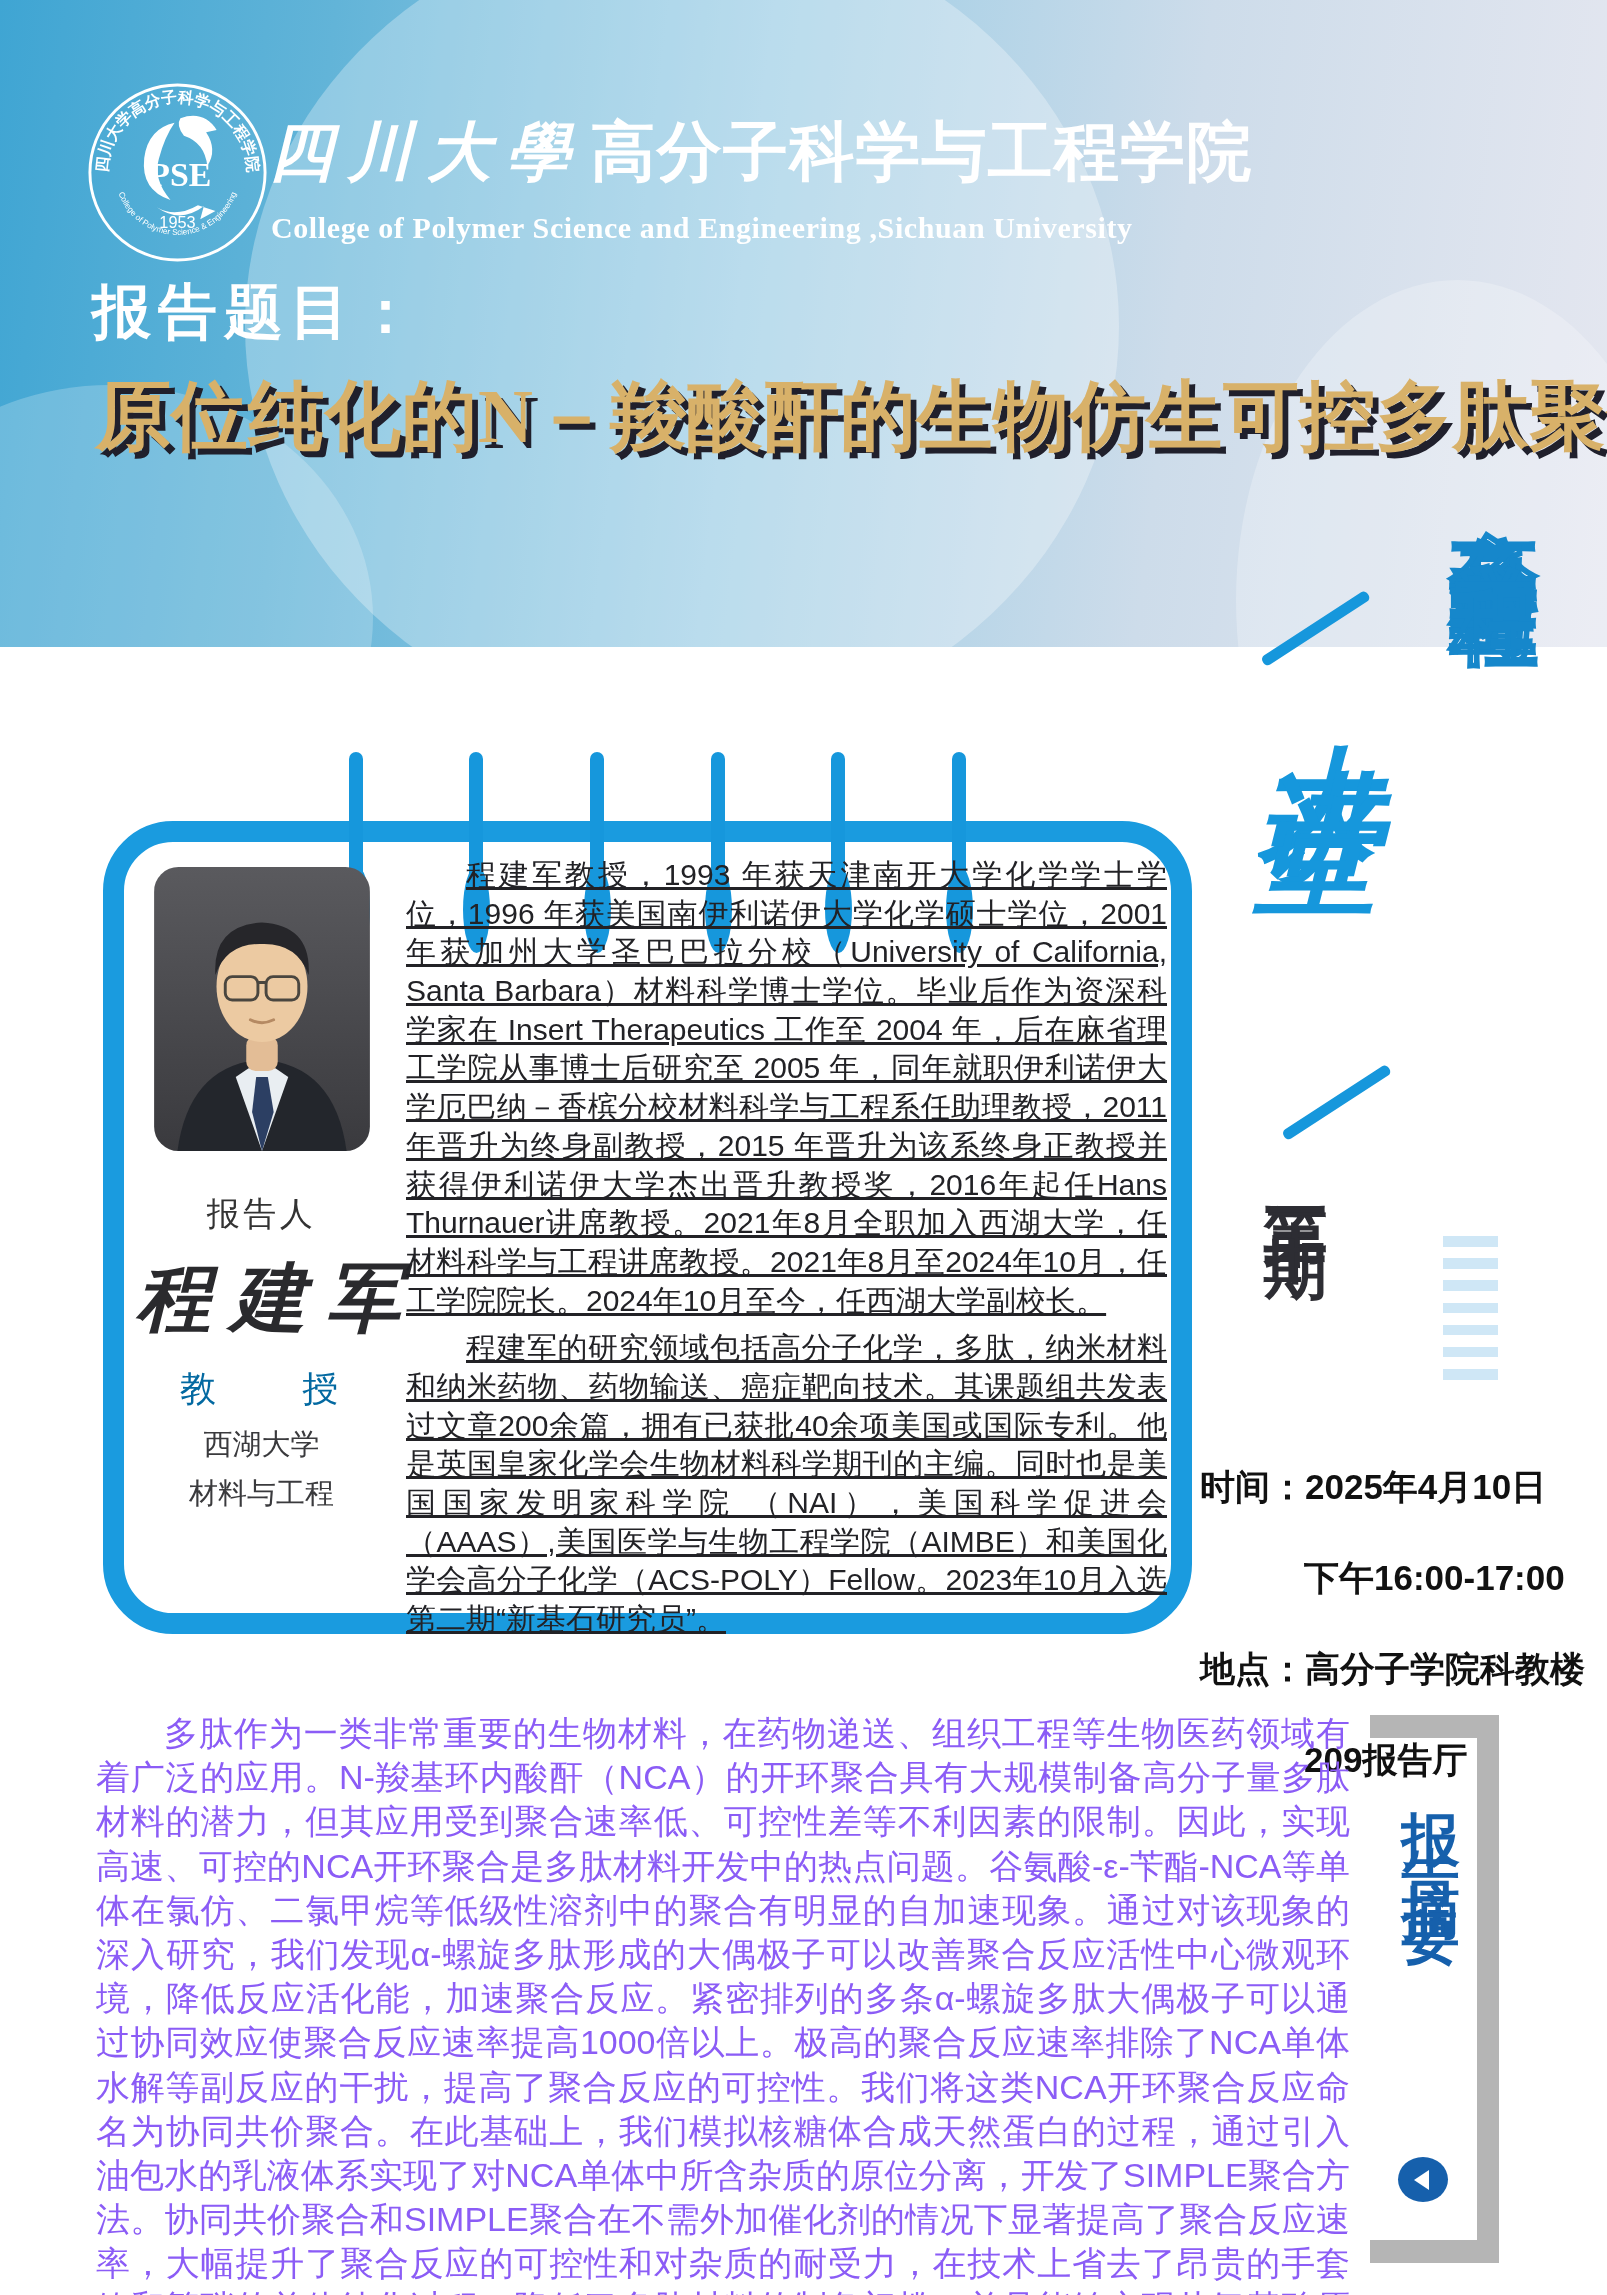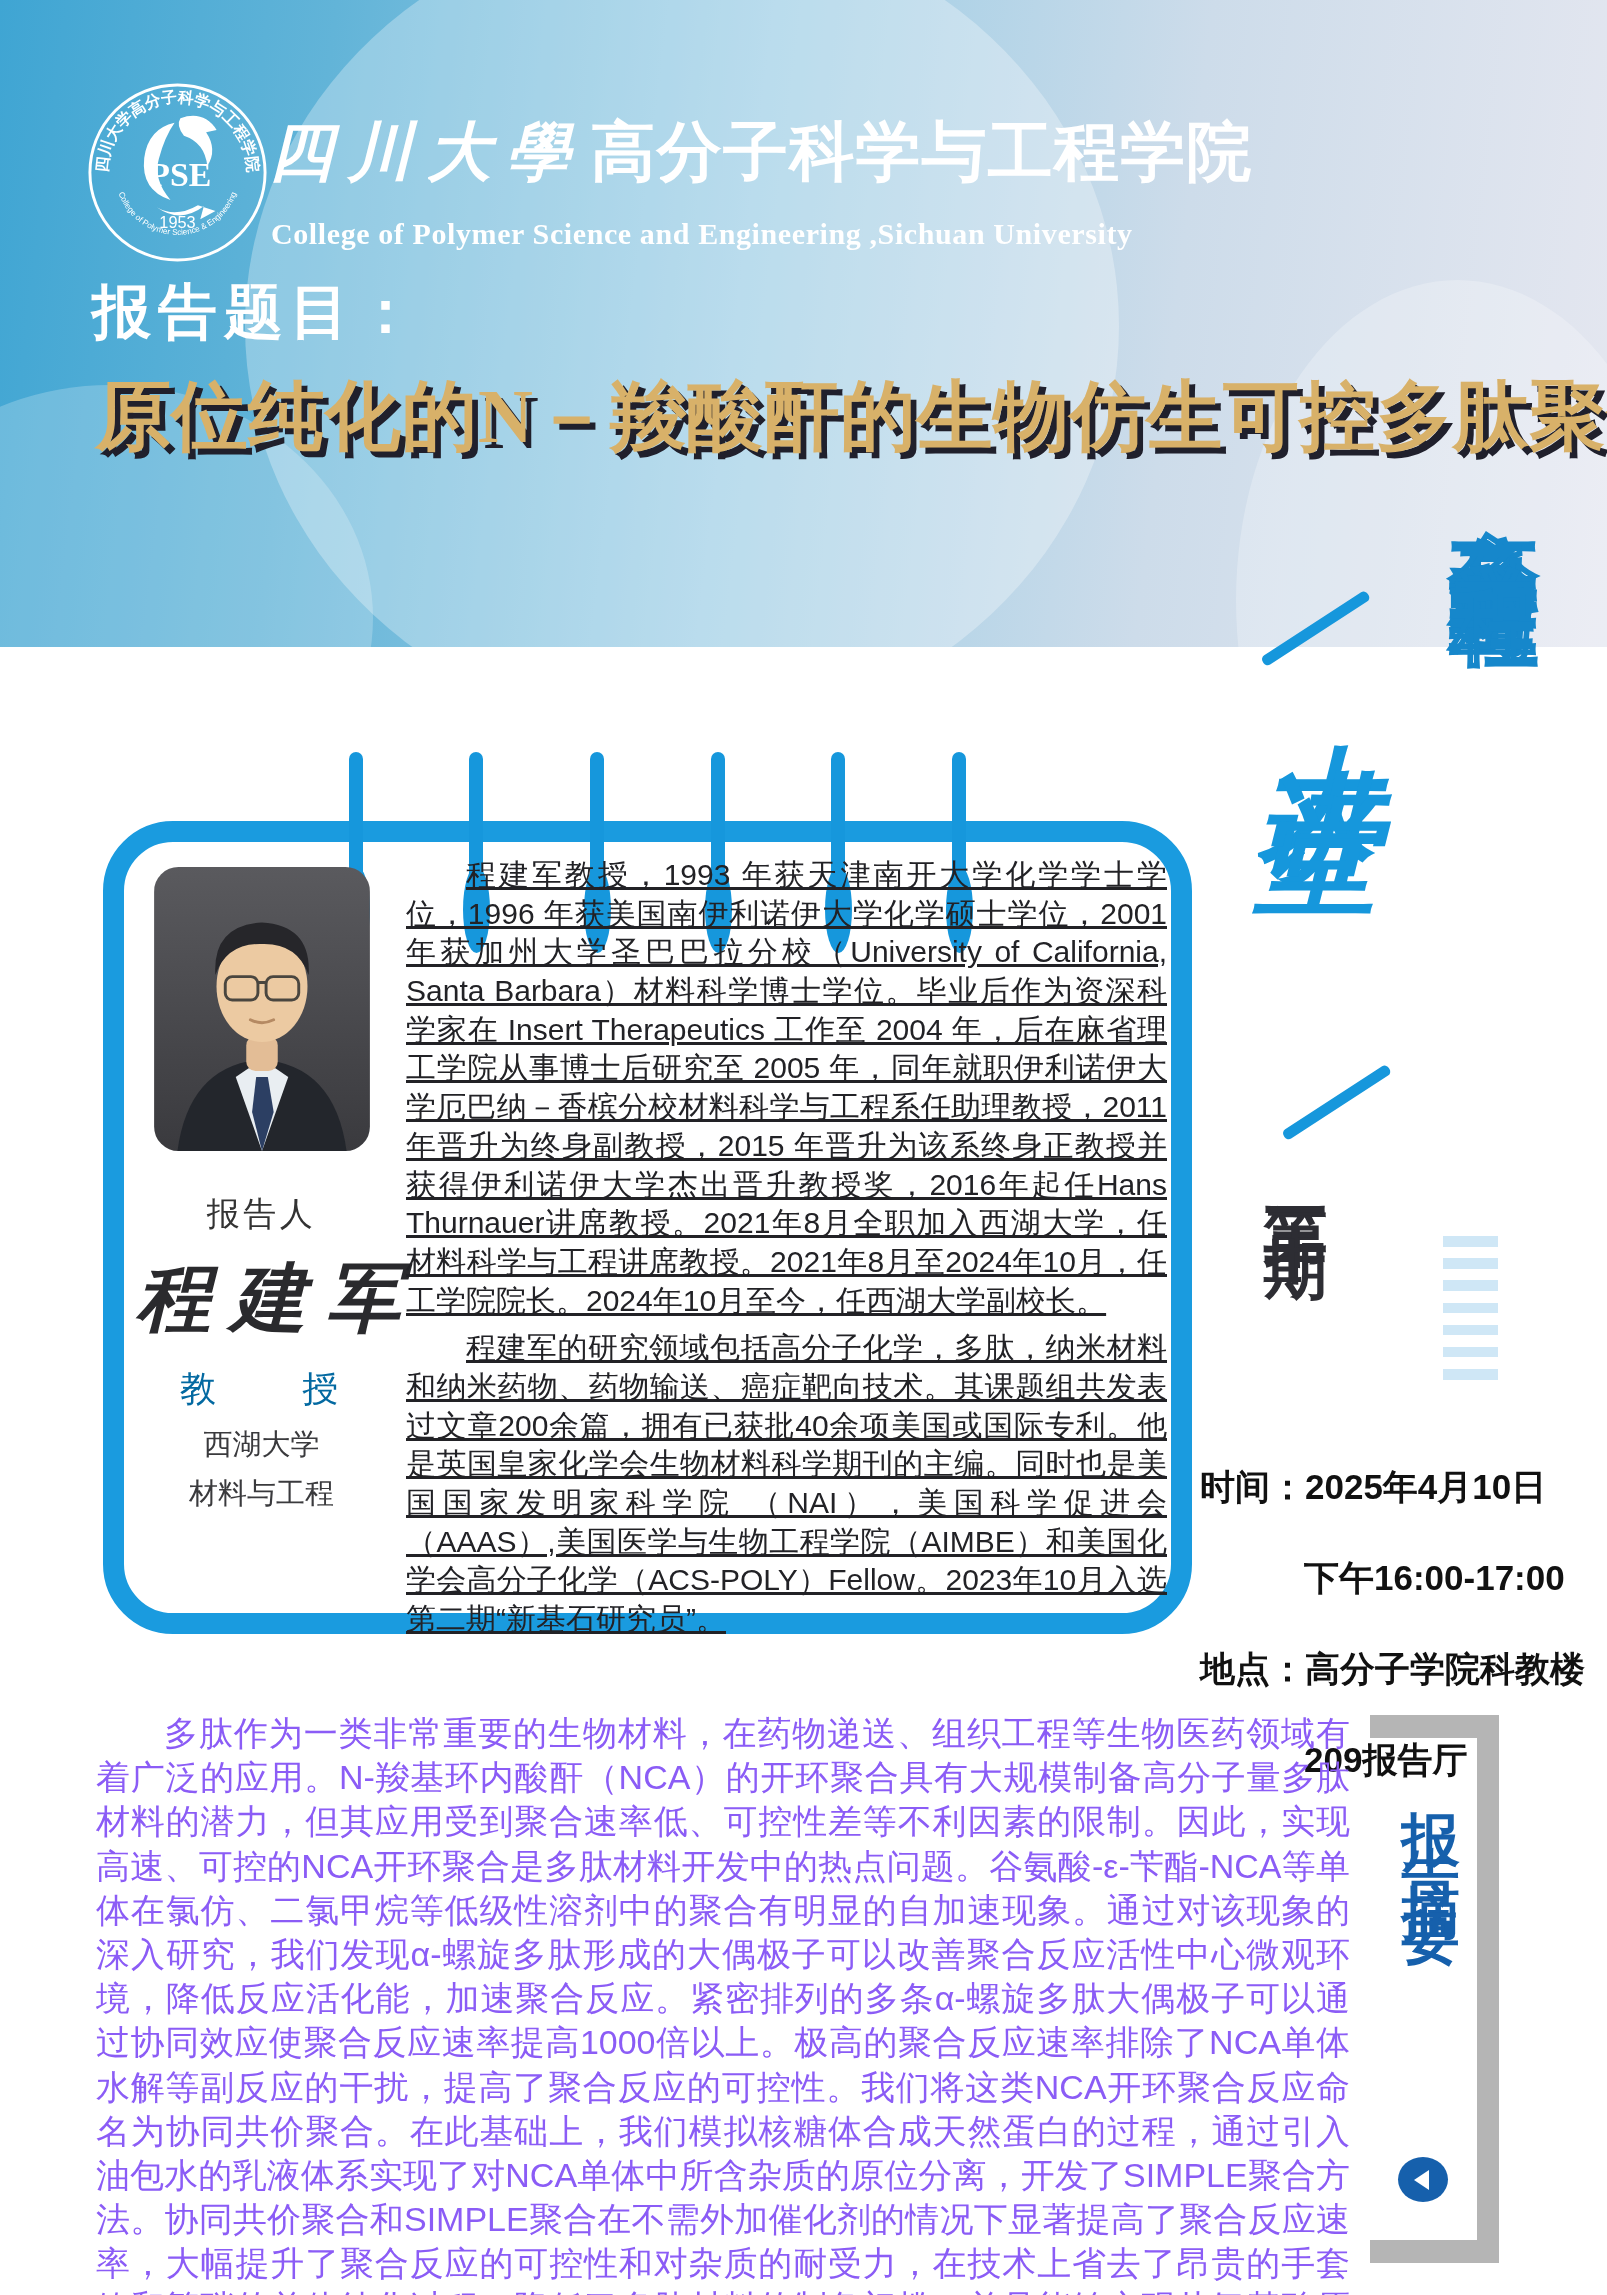--- a/index.html
+++ b/index.html
@@ -21,21 +21,21 @@
     background:rgba(255,255,255,0.22);
   }
   .header-band .blob3{
     position:absolute;left:1236px;top:280px;width:443px;height:641px;border-radius:50%;
     background:rgba(255,255,255,0.25);
   }
   .logo{position:absolute;left:87px;top:82px;width:181px;height:181px;}
   .uni-line{position:absolute;left:269px;top:108px;white-space:nowrap;color:#ffffff;}
   .uni-brush{font-family:"Liberation Serif",serif;font-weight:bold;font-style:italic;font-size:64px;letter-spacing:15px;}
   .uni-college{font-weight:bold;font-size:65px;letter-spacing:1.2px;margin-left:3px;}
-  .uni-en{position:absolute;left:271px;top:217px;color:#ffffff;font-family:"Liberation Serif",serif;
+  .uni-en{position:absolute;left:271px;top:211px;color:#ffffff;font-family:"Liberation Serif",serif;
     font-weight:bold;font-size:30px;letter-spacing:0.6px;white-space:nowrap;}
   .topic-label{position:absolute;left:92px;top:273px;color:#ffffff;font-weight:bold;font-size:59px;letter-spacing:7px;}
   .topic-title{
     position:absolute;left:95px;top:366px;white-space:nowrap;
     font-family:"Liberation Serif",serif;font-weight:bold;font-size:76px;color:#d8b169;
     text-shadow:5.8px 5.8px 0 #20202c;letter-spacing:0.6px;
   }
   
   .series-vertical{
     position:absolute;left:1435px;top:459px;height:793px;

